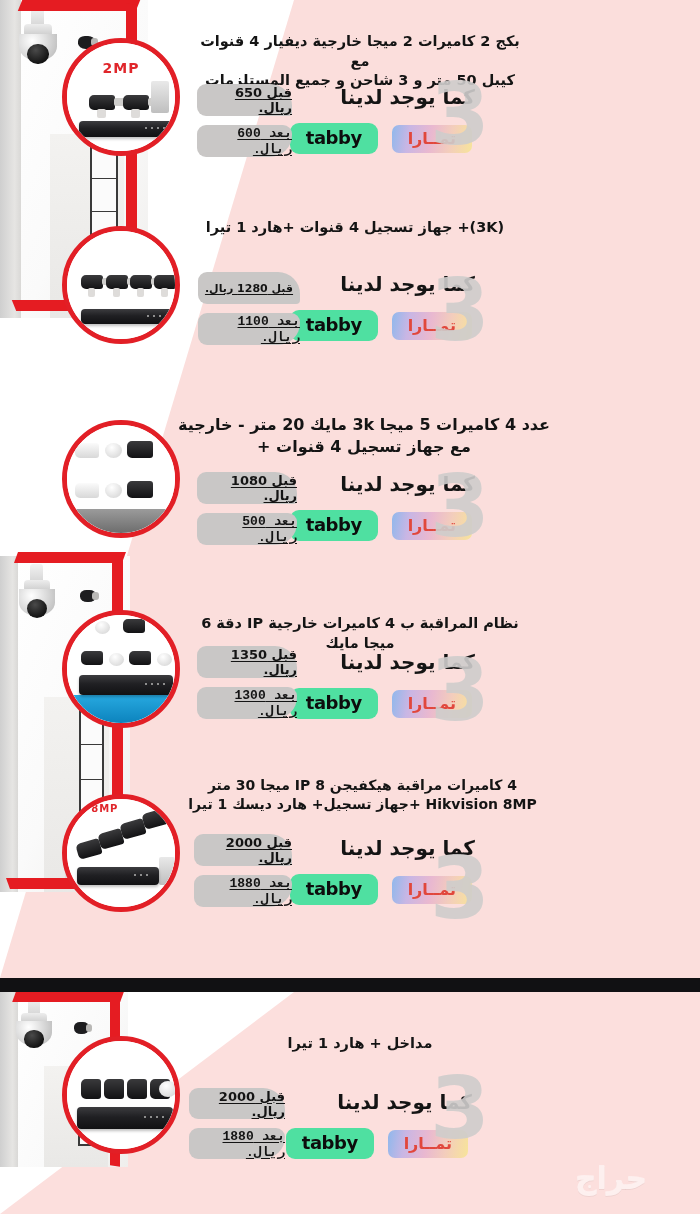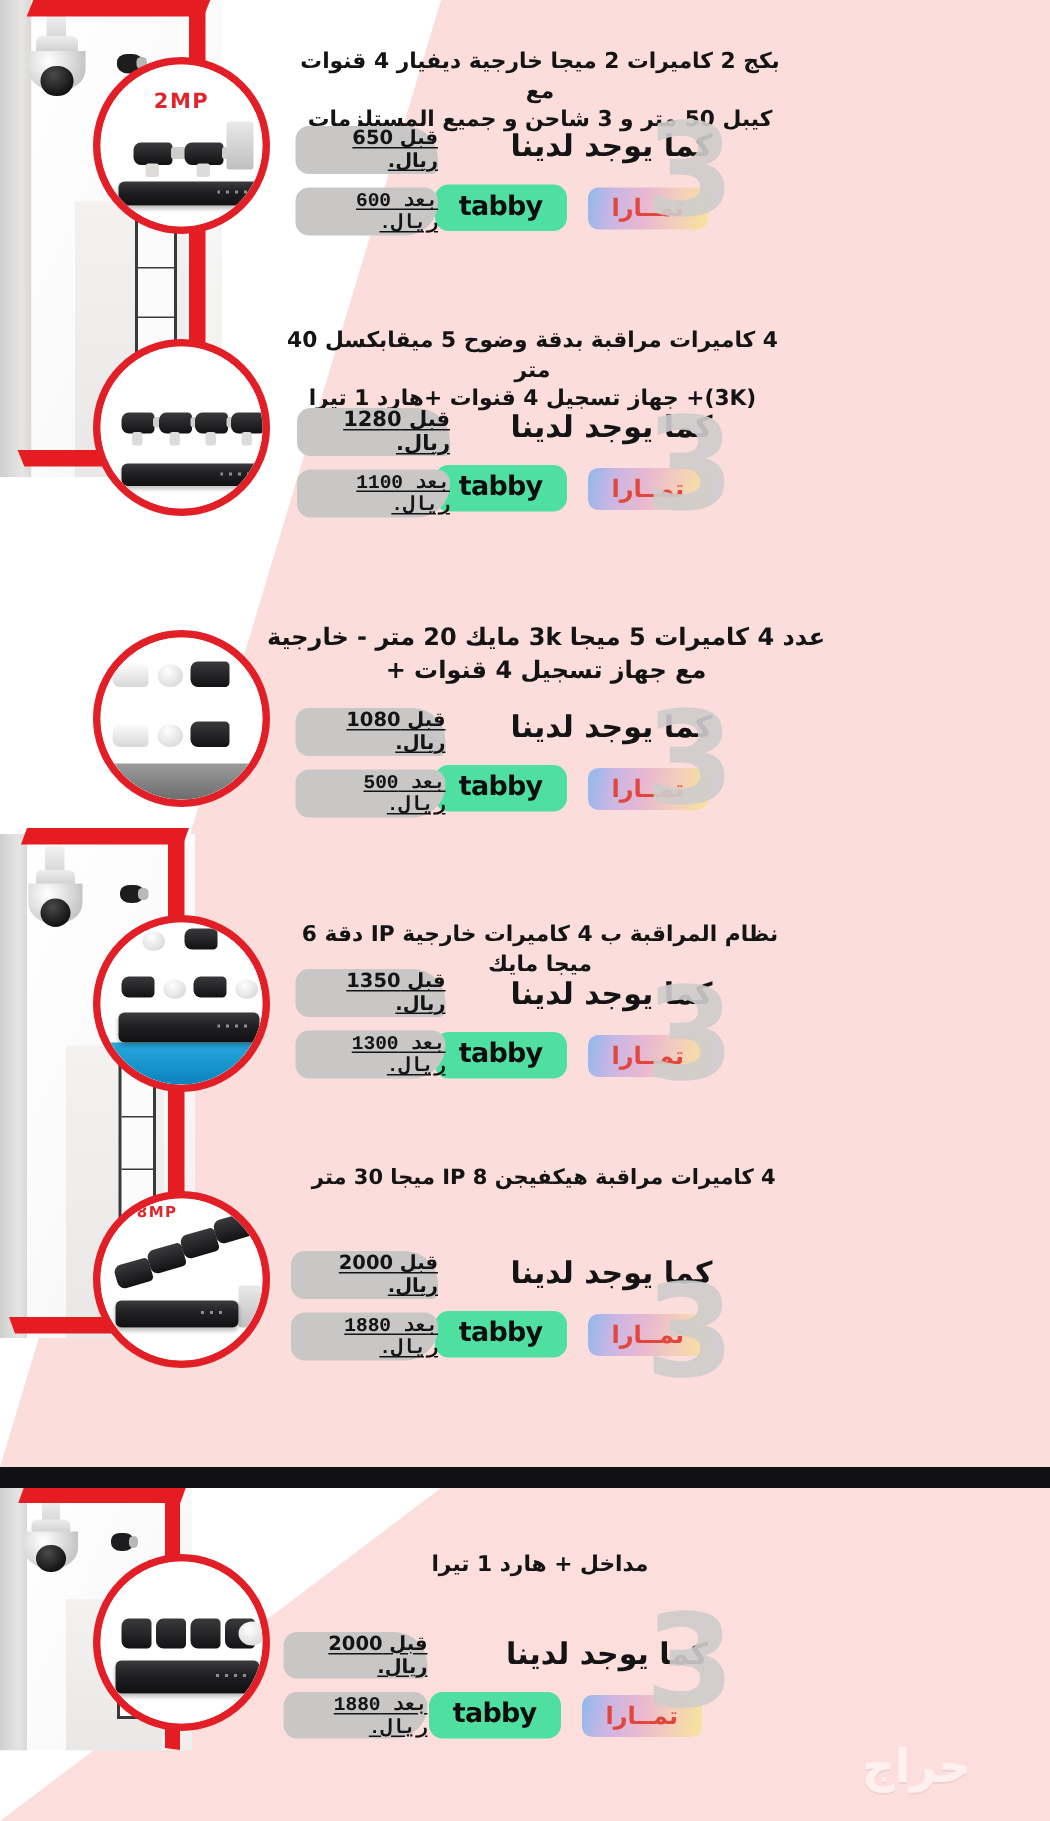--- a/index.html
+++ b/index.html
@@ -209,30 +209,29 @@
             <span class="mount"></span>
           </div>
         <div class="hdd" style="left:84px;top:38px;width:18px;height:32px;"></div>
         <div class="nvr" style="left:12px;top:78px;width:94px;height:16px;"></div>
       </div>
     </div>
 
     <div class="row" style="top:196px;height:196px;">
       <div class="ghost-3" style="left:430px;top:64px;font-size:86px;">3</div>
       <div class="desc" style="right:180px;top:22px;width:330px;font-size:14.5px;">
-        <div>4 كاميرات مراقبة بدقة وضوح 5 ميقابكسل 40 متر</div>
         <div>(3K)+ جهاز تسجيل 4 قنوات +هارد 1 تيرا</div>
       </div>
       <div class="tagline" style="right:225px;top:76px;width:180px;font-size:20px;">كما يوجد لدينا</div>
       <div class="pay-row" style="right:228px;top:114px;">
         <span class="badge-tabby" style="font-size:18px;">tabby</span>
         <span class="badge-tamara" style="font-size:16px;">تمــارا</span>
       </div>
       <div class="prices" style="right:400px;top:76px;">
-        <div class="price-pill before" style="width:102px;height:32px;font-size:14px;">قبل 1280 ريال.</div>
+        <div class="price-pill before" style="width:102px;height:32px;font-size:11px;">قبل 1280 ريال.</div>
         <div class="price-pill after" style="width:102px;height:32px;font-size:13px;margin-top:9px;">بعد 1100 ريال.</div>
       </div>
       <div class="thumb" style="right:520px;top:30px;width:118px;height:118px;">
         <div class="inner"></div>
         <div class="bullet-cam" style="left:14px;top:44px;width:22px;height:14px;">
             <span class="tail"></span>
             <span class="mount"></span>
           </div>
         <div class="bullet-cam" style="left:39px;top:44px;width:22px;height:14px;">
             <span class="tail"></span>
@@ -300,20 +299,21 @@
         <div class="dome-sm" style="left:90px;top:38px;width:15px;height:13px;"></div>
         <div class="blue-stripe"></div>
         <div class="nvr" style="left:12px;top:60px;width:94px;height:20px;"></div>
       </div>
     </div>
 
     <div class="row" style="top:766px;height:200px;">
       <div class="ghost-3" style="left:430px;top:72px;font-size:86px;">3</div>
       <div class="desc" style="right:160px;top:10px;width:355px;font-size:14px;">
         <div>4 كاميرات مراقبة هيكفيجن IP 8 ميجا 30 متر</div>
+        <div>Hikvision 8MP +جهاز تسجيل+ هارد ديسك 1 تيرا</div>
       </div>
       <div class="tagline" style="right:225px;top:70px;width:180px;font-size:20px;">كما يوجد لدينا</div>
       <div class="pay-row" style="right:228px;top:108px;">
         <span class="badge-tabby" style="font-size:18px;">tabby</span>
         <span class="badge-tamara" style="font-size:16px;">تمــارا</span>
       </div>
       <div class="prices" style="right:408px;top:68px;">
         <div class="price-pill before" style="width:98px;height:32px;font-size:13px;">قبل 2000 ريال.</div>
         <div class="price-pill after" style="width:98px;height:32px;font-size:13px;margin-top:9px;">بعد 1880 ريال.</div>
       </div>

